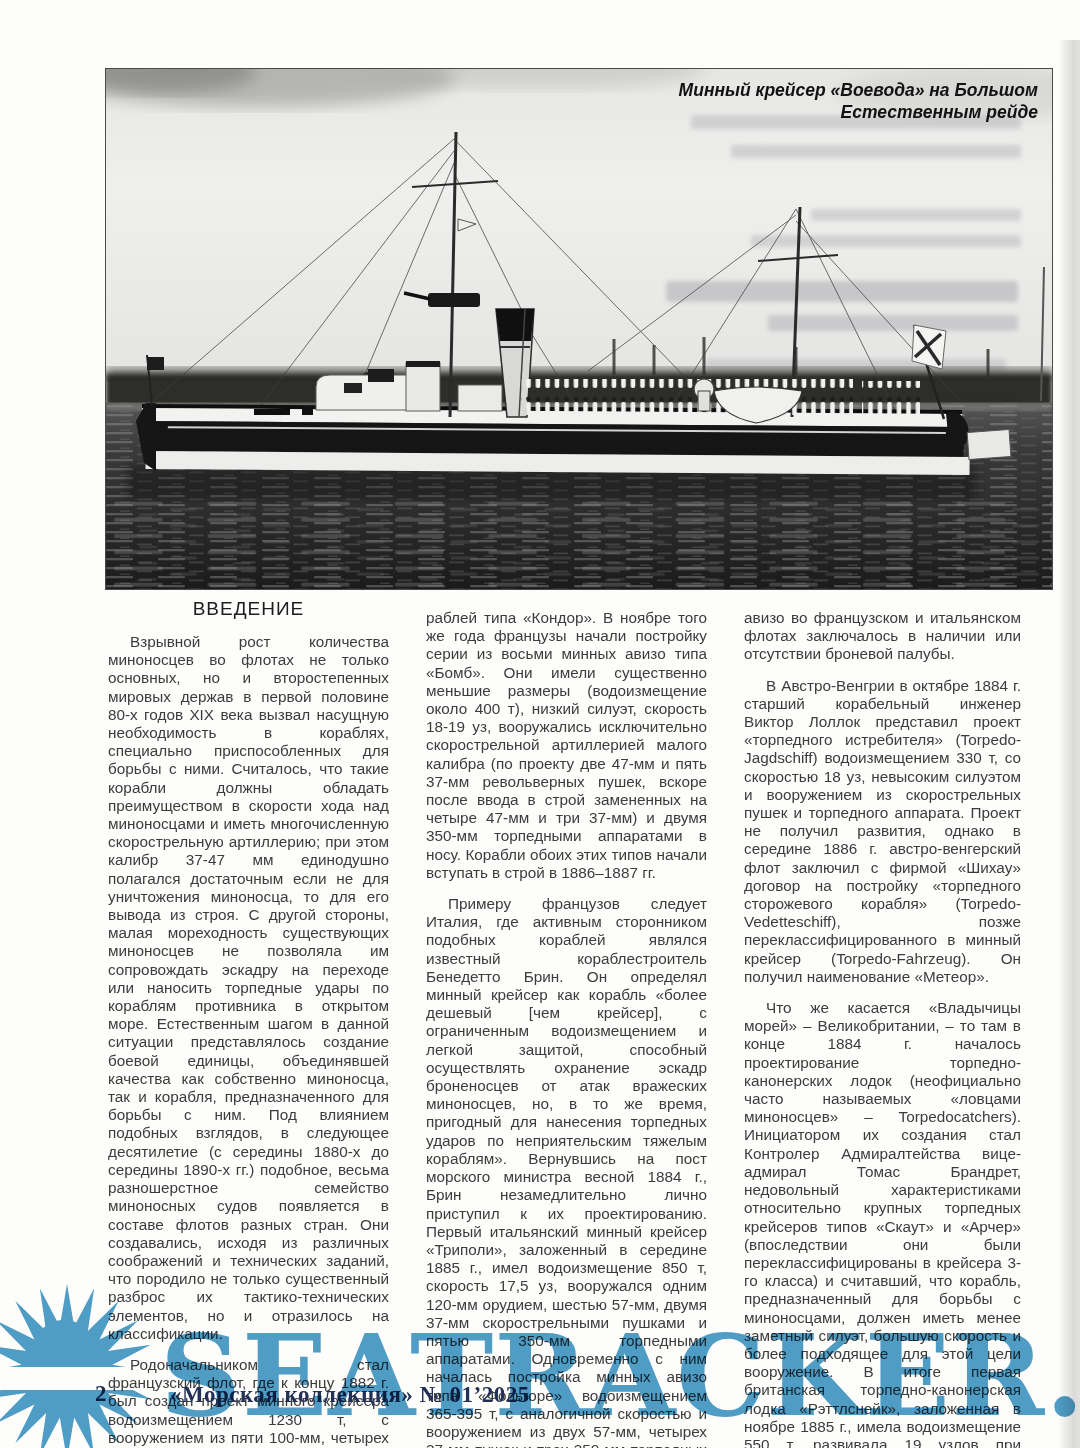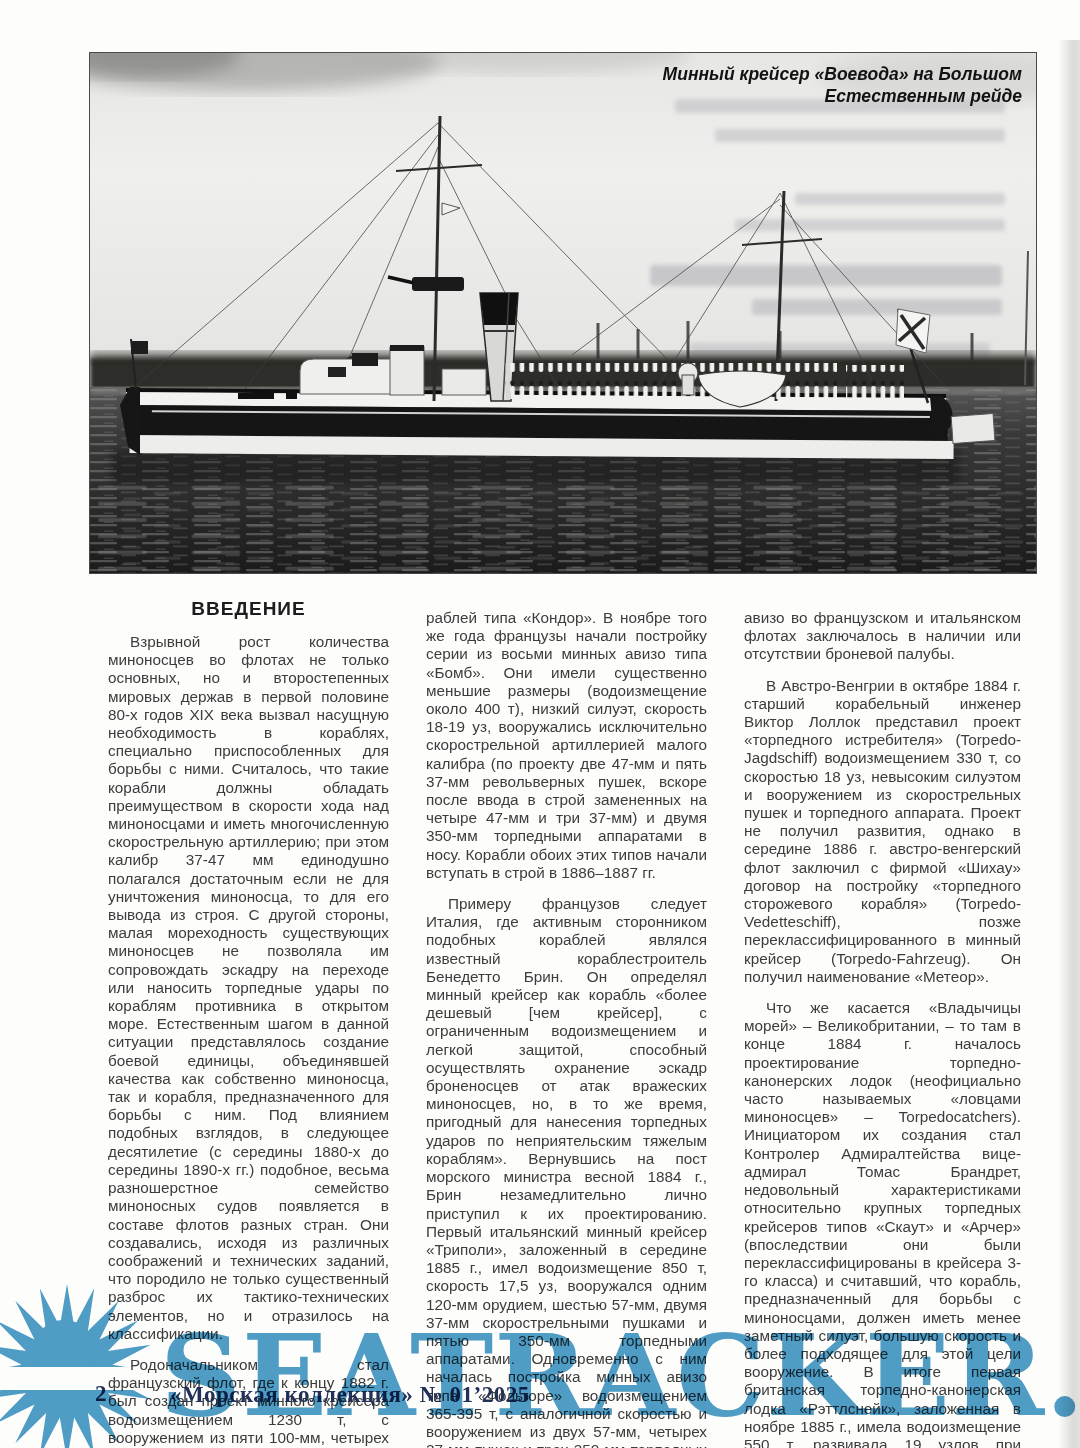--- a/index.html
+++ b/index.html
@@ -24,21 +24,21 @@
     font-weight:bold;font-style:italic;font-size:17.5px;line-height:1.28;color:#121212;
   }
   
   .columns{
     position:absolute;left:95px;top:596px;width:945px;
     display:grid;grid-template-columns:307px 307px 303px;column-gap:11px;
   }
   .col{color:#3c3c3c;}
   h1.intro{
     margin:2px 0 12px 0;text-align:center;
-    font-size:19px;letter-spacing:1px;color:#1d1d1d;font-weight:bold;
+    font-size:19px;letter-spacing:1px;color:#1d1d1d;font-weight:normal;
   }
   .para{
     margin:13px;font-size:15.3px;line-height:18.2px;text-align:justify;
     color:#3c3c3c;
   }
   .para.indent{text-indent:22px;}
   
   .footer-num{
     position:absolute;left:95px;top:1381px;
     font-family:"Liberation Serif", serif;font-weight:bold;font-size:23px;color:#223057;
@@ -59,21 +59,21 @@
     font-size:112px;line-height:120px;white-space:nowrap;letter-spacing:1px;
     color:#4f9dc7;
   }
   .wm-sun{position:absolute;left:-20px;top:1272px;width:180px;height:180px;}
 </style>
 </head>
 <body>
 
 <div class="scan-edge"></div>
 
-<figure class="photo" style="margin:0">
+<figure class="photo" style="margin:16px">
   <svg viewBox="0 0 946 520" aria-hidden="true">
     <defs>
       <linearGradient id="sky" x1="0" y1="0" x2="0" y2="1">
         <stop offset="0" stop-color="#e6e6e4"></stop>
         <stop offset="0.35" stop-color="#efefed"></stop>
         <stop offset="1" stop-color="#e3e3e1"></stop>
       </linearGradient>
       <linearGradient id="water" x1="0" y1="0" x2="0" y2="1">
         <stop offset="0" stop-color="#565656"></stop>
         <stop offset="0.25" stop-color="#3a3a3a"></stop>

